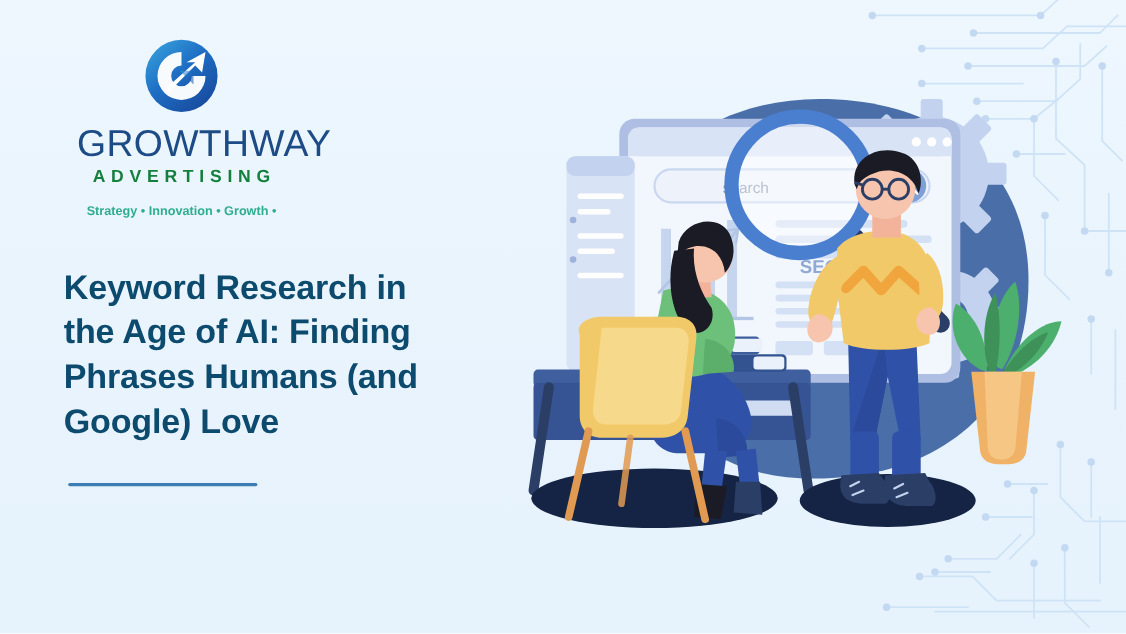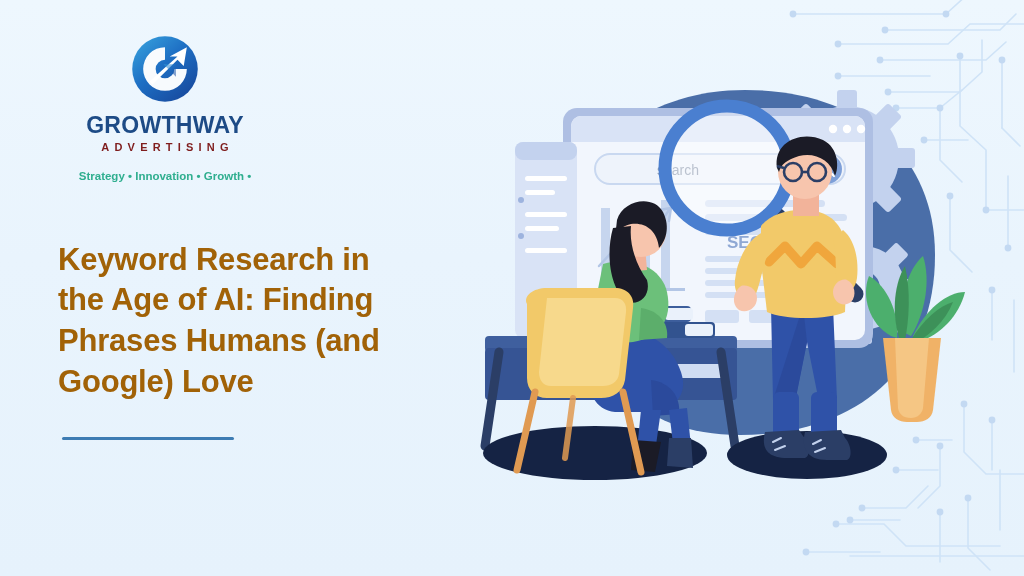--- a/index.html
+++ b/index.html
@@ -46,51 +46,51 @@
     margin-left: 12px;
     text-align: center;
   }
   .logo-mark {
     width: 78px;
     height: 78px;
     margin: 0 auto 6px auto;
     display: block;
   }
   .logo-wordmark {
-    font-size: 23px;
-    font-weight: 700;
+    font-size: 34px;
+    font-weight: 400;
     letter-spacing: 0.3px;
     color: #1d4b86;
     line-height: 1;
     white-space: nowrap;
   }
   .logo-sub {
-    font-size: 11px;
+    font-size: 16px;
     font-weight: 700;
     letter-spacing: 5.2px;
-    color: #7f1d1d;
+    color: #15803d;
     margin-top: 5px;
     padding-left: 5px;
     line-height: 1;
   }
   .logo-tagline {
     margin-top: 18px;
     font-size: 11.5px;
     font-weight: 700;
     color: #2fae8f;
     line-height: 1;
     white-space: nowrap;
   }
 
   .headline {
-    margin-top: 57px;
+    margin-top: 43px;
     font-size: 31px;
     line-height: 1.32;
     font-weight: 700;
-    color: #a16207;
+    color: #0c4a6e;
     letter-spacing: -0.2px;
     width: 360px;
   }
 
   .divider {
     margin-top: 34px;
     margin-left: 4px;
     width: 172px;
     height: 3px;
     background: #3d7cb3;

